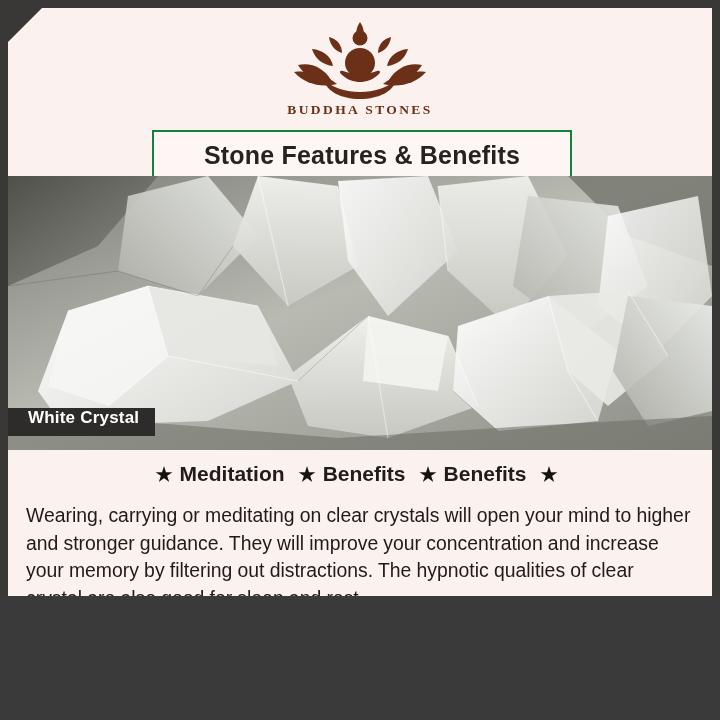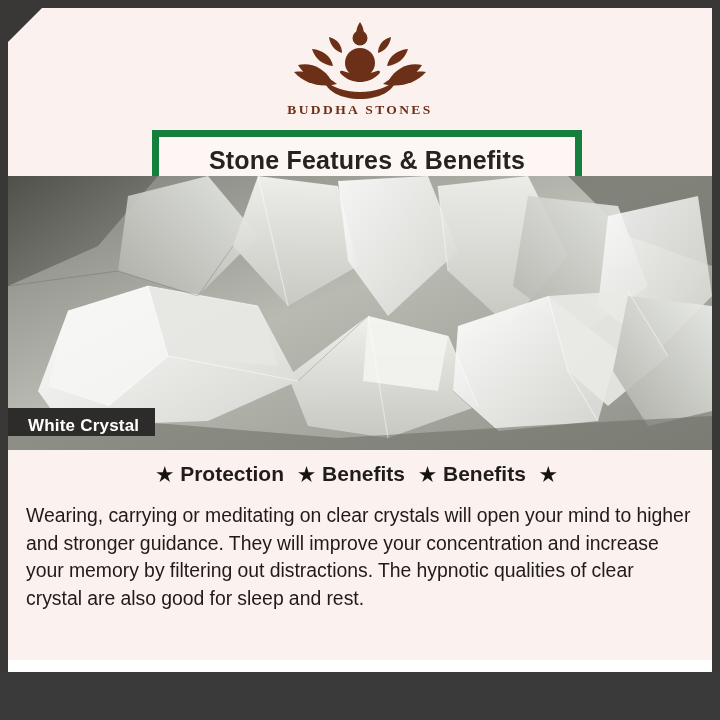--- a/index.html
+++ b/index.html
@@ -10,21 +10,21 @@
     width: 720px;
     height: 720px;
     font-family: "Liberation Sans", sans-serif;
     background: #3a3a3a;
     overflow: hidden;
   }
 
   .poster {
     position: relative;
     width: 720px;
-    height: 672px;
+    height: 596px;
     background: #a3a3a3;
     overflow: hidden;
   }
 
   
   .frame-bg {
     position: absolute;
     inset: 0;
     background: #3a3836;
   }
@@ -65,21 +65,21 @@
   }
 
   
   .title-band {
     position: absolute;
     left: 152px;
     top: 130px;
     width: 416px;
     height: 46px;
     background: #fdf6f4;
-    border: 7px solid #15803d;
+    border: 2px solid #15803d;
     display: flex;
     align-items: center;
     justify-content: center;
   }
   .title-band .title-text {
     font-size: 25px;
     font-weight: bold;
     color: #262220;
     letter-spacing: 0.2px;
     font-family: "Liberation Sans", sans-serif;
@@ -101,21 +101,21 @@
     position: absolute;
     left: 8px;
     top: 408px;
     height: 28px;
     padding: 0 16px 0 20px;
     background: #2e2c2a;
     color: #ffffff;
     font-size: 17px;
     font-weight: bold;
     display: flex;
-    align-items: flex-end;
+    align-items: flex-start;
     letter-spacing: 0.2px;
   }
 
   
   .benefits {
     position: absolute;
     left: 8px;
     top: 462px;
     width: 704px;
     display: flex;
@@ -271,21 +271,21 @@
     </svg>
   </div>
 
   <div class="photo-caption">
     <span>White Crystal</span>
   </div>
 
   <div class="benefits">
     <div class="benefit">
       <span class="star">★</span>
-      <span>Protection</span>
+      <span>Meditation</span>
     </div>
     <div class="benefit">
       <span class="star">★</span>
       <span>Benefits</span>
     </div>
     <div class="benefit">
       <span class="star">★</span>
       <span>Benefits</span>
     </div>
     <div class="benefit">

